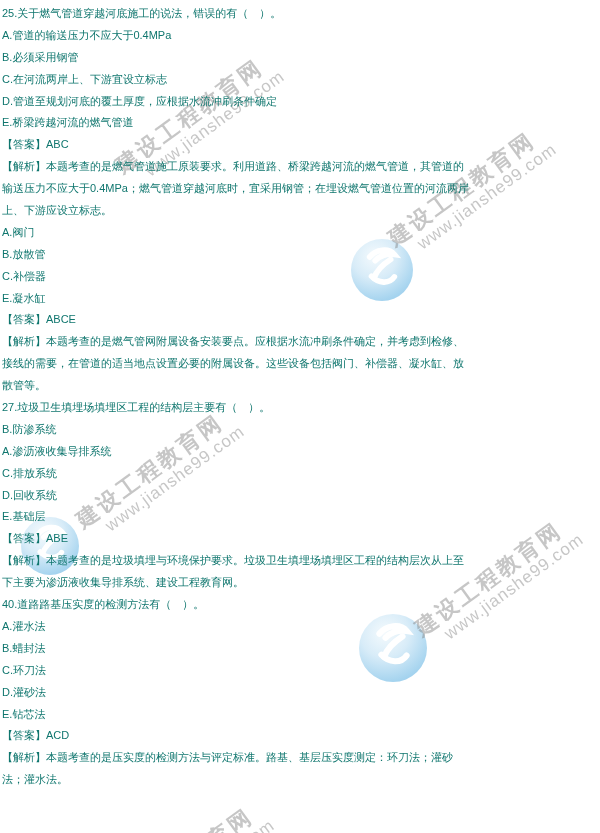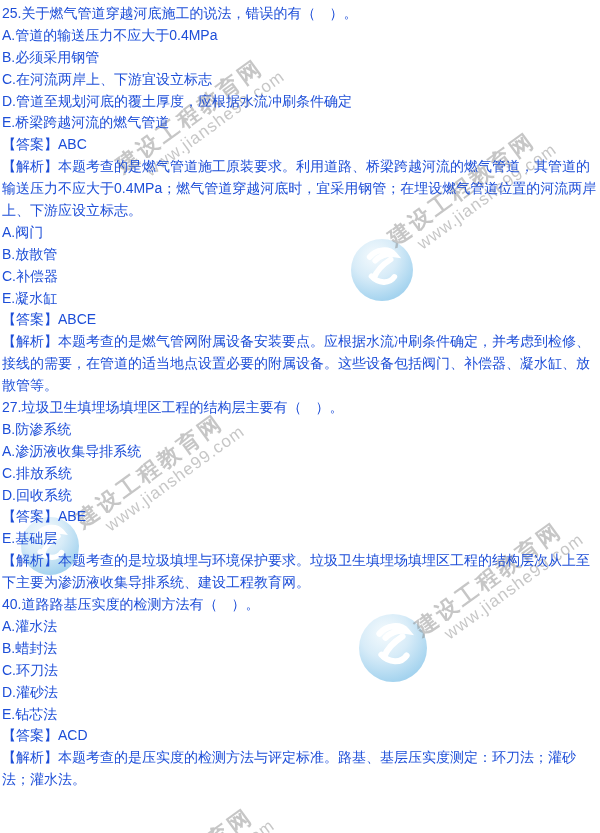--- a/index.html
+++ b/index.html
@@ -23,22 +23,22 @@
     white-space:nowrap;
     text-align:left;
   }
   .wm-line1 { font-size:22px; letter-spacing:3px; font-weight:bold; line-height:24px; }
   .wm-line2 { font-size:17px; letter-spacing:1px; margin-left:20px; margin-top:0px; line-height:18px; }
   .text-layer {
     position:absolute; left:2px; top:3px; right:0; z-index:1;
   }
   .line {
     height:21.9px; line-height:21.9px;
-    font-size:14px;
-    color:#1d4ed8;
+    font-size:11px;
+    color:#0f766e;
     white-space:pre;
   }
 </style>
 </head>
 <body>
 
 <div class="page">
   <div class="watermark-layer">
       <div class="wm-logo" style="left: 351px; top: 239px; height: 62px; width: 62px;">
   <svg viewBox="0 0 100 100">
@@ -99,22 +99,22 @@
       <div class="line">E.凝水缸</div>
       <div class="line">【答案】ABCE</div>
       <div class="line">【解析】本题考查的是燃气管网附属设备安装要点。应根据水流冲刷条件确定，并考虑到检修、</div>
       <div class="line">接线的需要，在管道的适当地点设置必要的附属设备。这些设备包括阀门、补偿器、凝水缸、放</div>
       <div class="line">散管等。</div>
       <div class="line">27.垃圾卫生填埋场填埋区工程的结构层主要有（　）。</div>
       <div class="line">B.防渗系统</div>
       <div class="line">A.渗沥液收集导排系统</div>
       <div class="line">C.排放系统</div>
       <div class="line">D.回收系统</div>
+      <div class="line">E.基础层</div>
       <div class="line">【答案】ABE</div>
-      <div class="line">E.基础层</div>
       <div class="line">【解析】本题考查的是垃圾填埋与环境保护要求。垃圾卫生填埋场填埋区工程的结构层次从上至</div>
       <div class="line">下主要为渗沥液收集导排系统、建设工程教育网。</div>
       <div class="line">40.道路路基压实度的检测方法有（　）。</div>
       <div class="line">A.灌水法</div>
       <div class="line">B.蜡封法</div>
       <div class="line">C.环刀法</div>
       <div class="line">D.灌砂法</div>
       <div class="line">E.钻芯法</div>
       <div class="line">【答案】ACD</div>
       <div class="line">【解析】本题考查的是压实度的检测方法与评定标准。路基、基层压实度测定：环刀法；灌砂</div>

